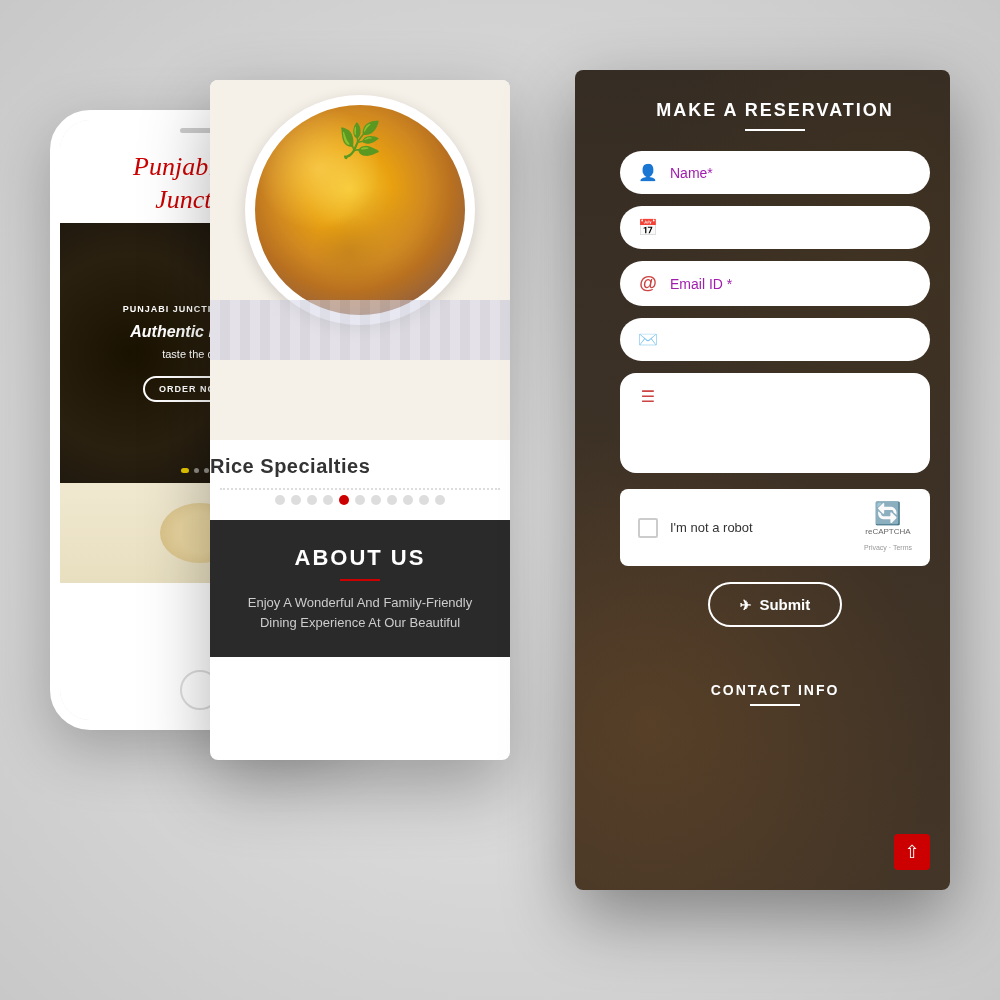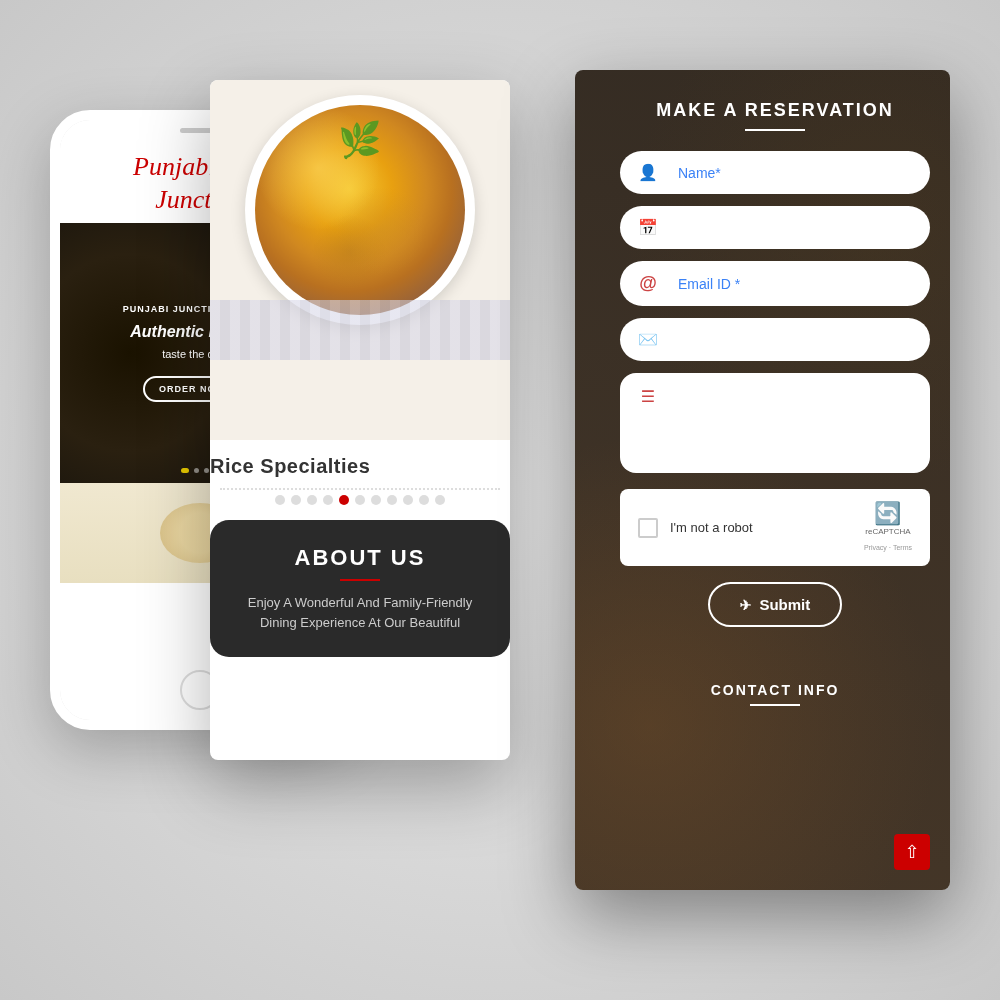--- a/index.html
+++ b/index.html
@@ -241,21 +241,20 @@
 
     .cdot.active {
       background: #cc0000;
     }
 
     .phone2-about {
       background: #2a2a2a;
       color: white;
       padding: 25px 20px;
       text-align: center;
-      border-radius: 19px;
     }
 
     .about-title {
       font-size: 22px;
       font-weight: bold;
       letter-spacing: 2px;
       margin-bottom: 8px;
       color: white;
     }
 
@@ -338,22 +337,21 @@
       flex-shrink: 0;
     }
 
     .field-text {
       font-size: 14px;
       color: #999;
       flex: 1;
     }
 
     .field-text.placeholder {
-      color: #3b82f6;
-      margin-left: 8px;
+      color: #a21caf;
     }
 
     .message-field {
       display: flex;
       align-items: flex-start;
       background: white;
       border-radius: 16px;
       padding: 12px 18px;
       margin-bottom: 16px;
       gap: 12px;

